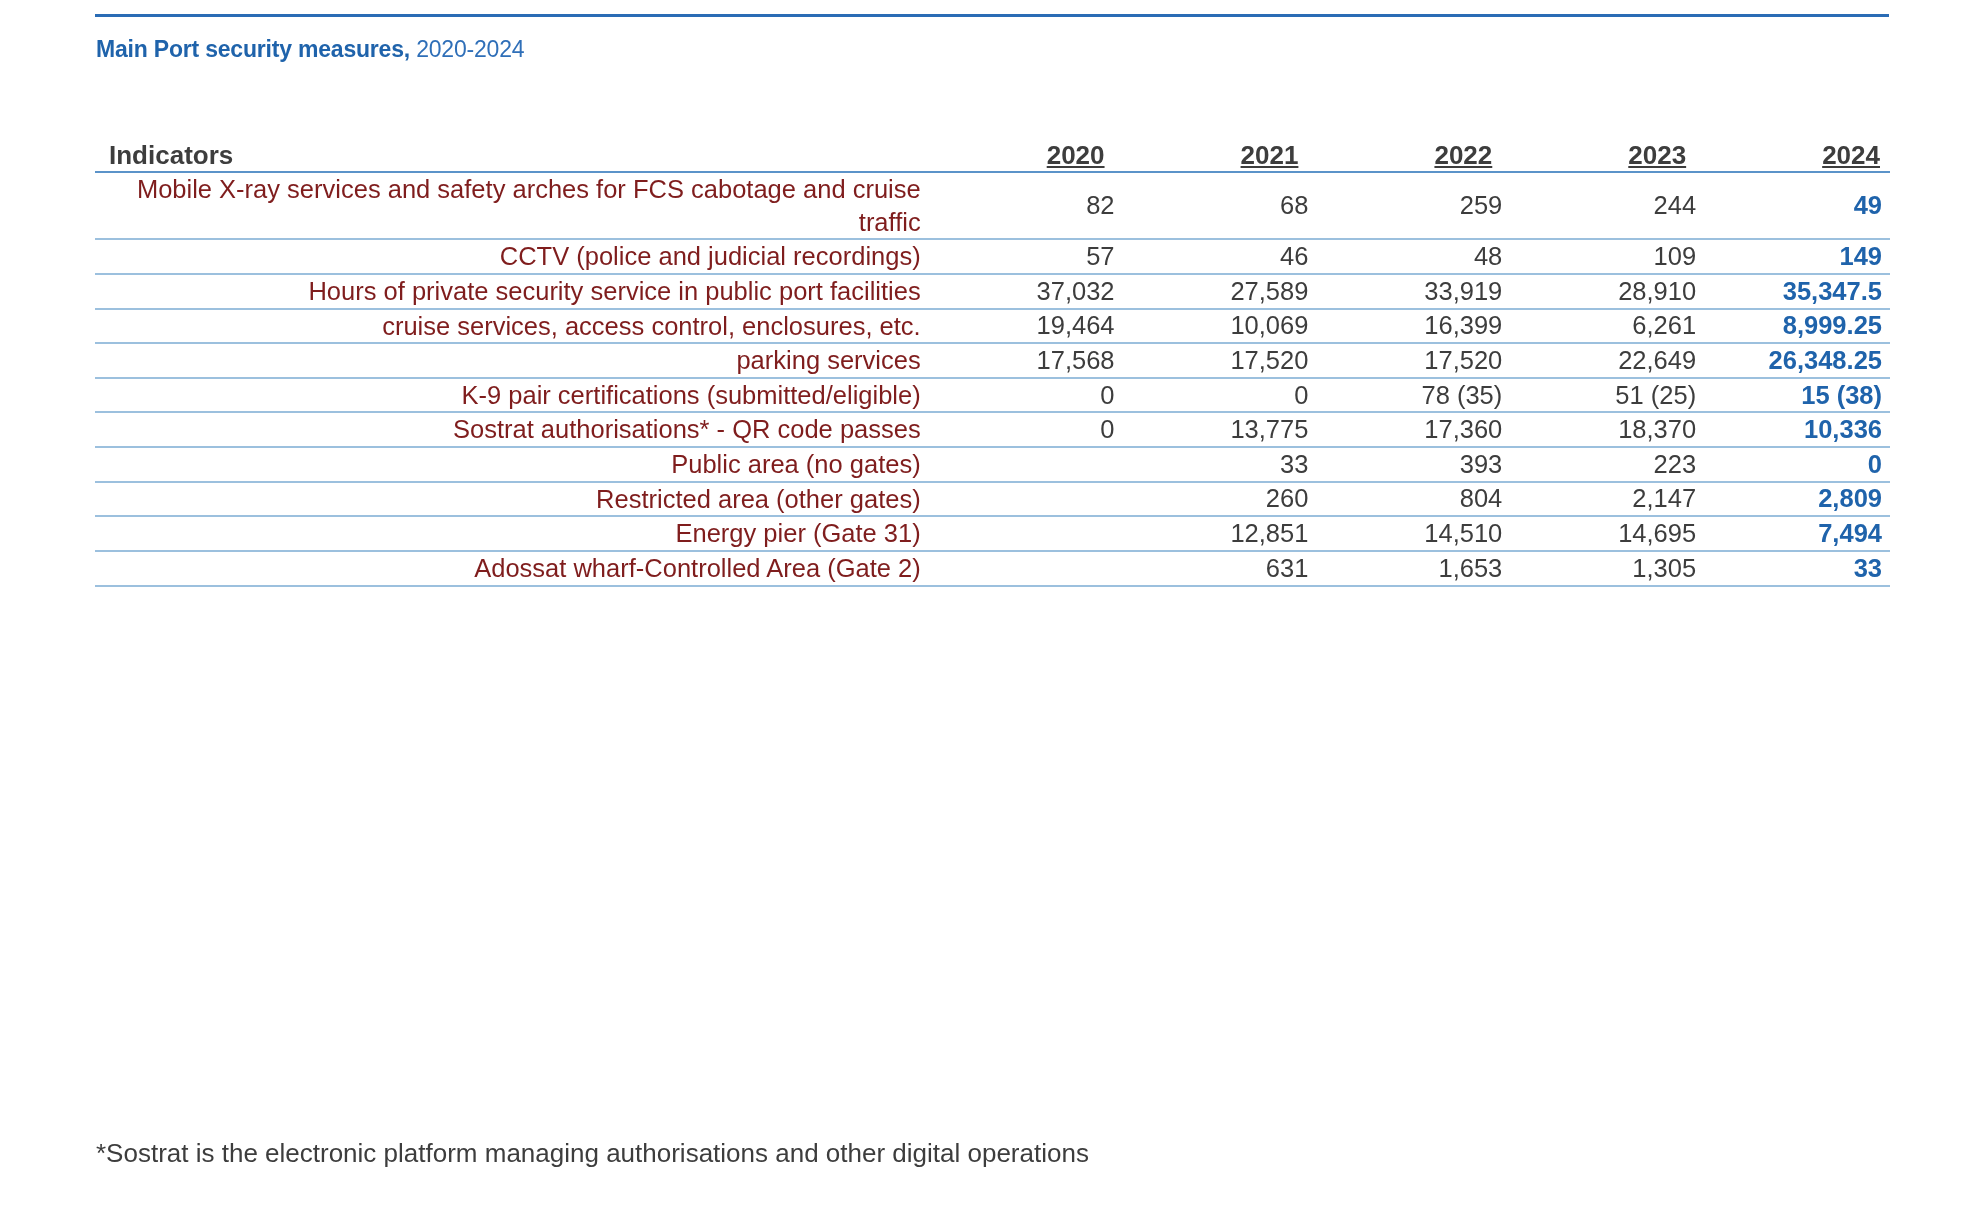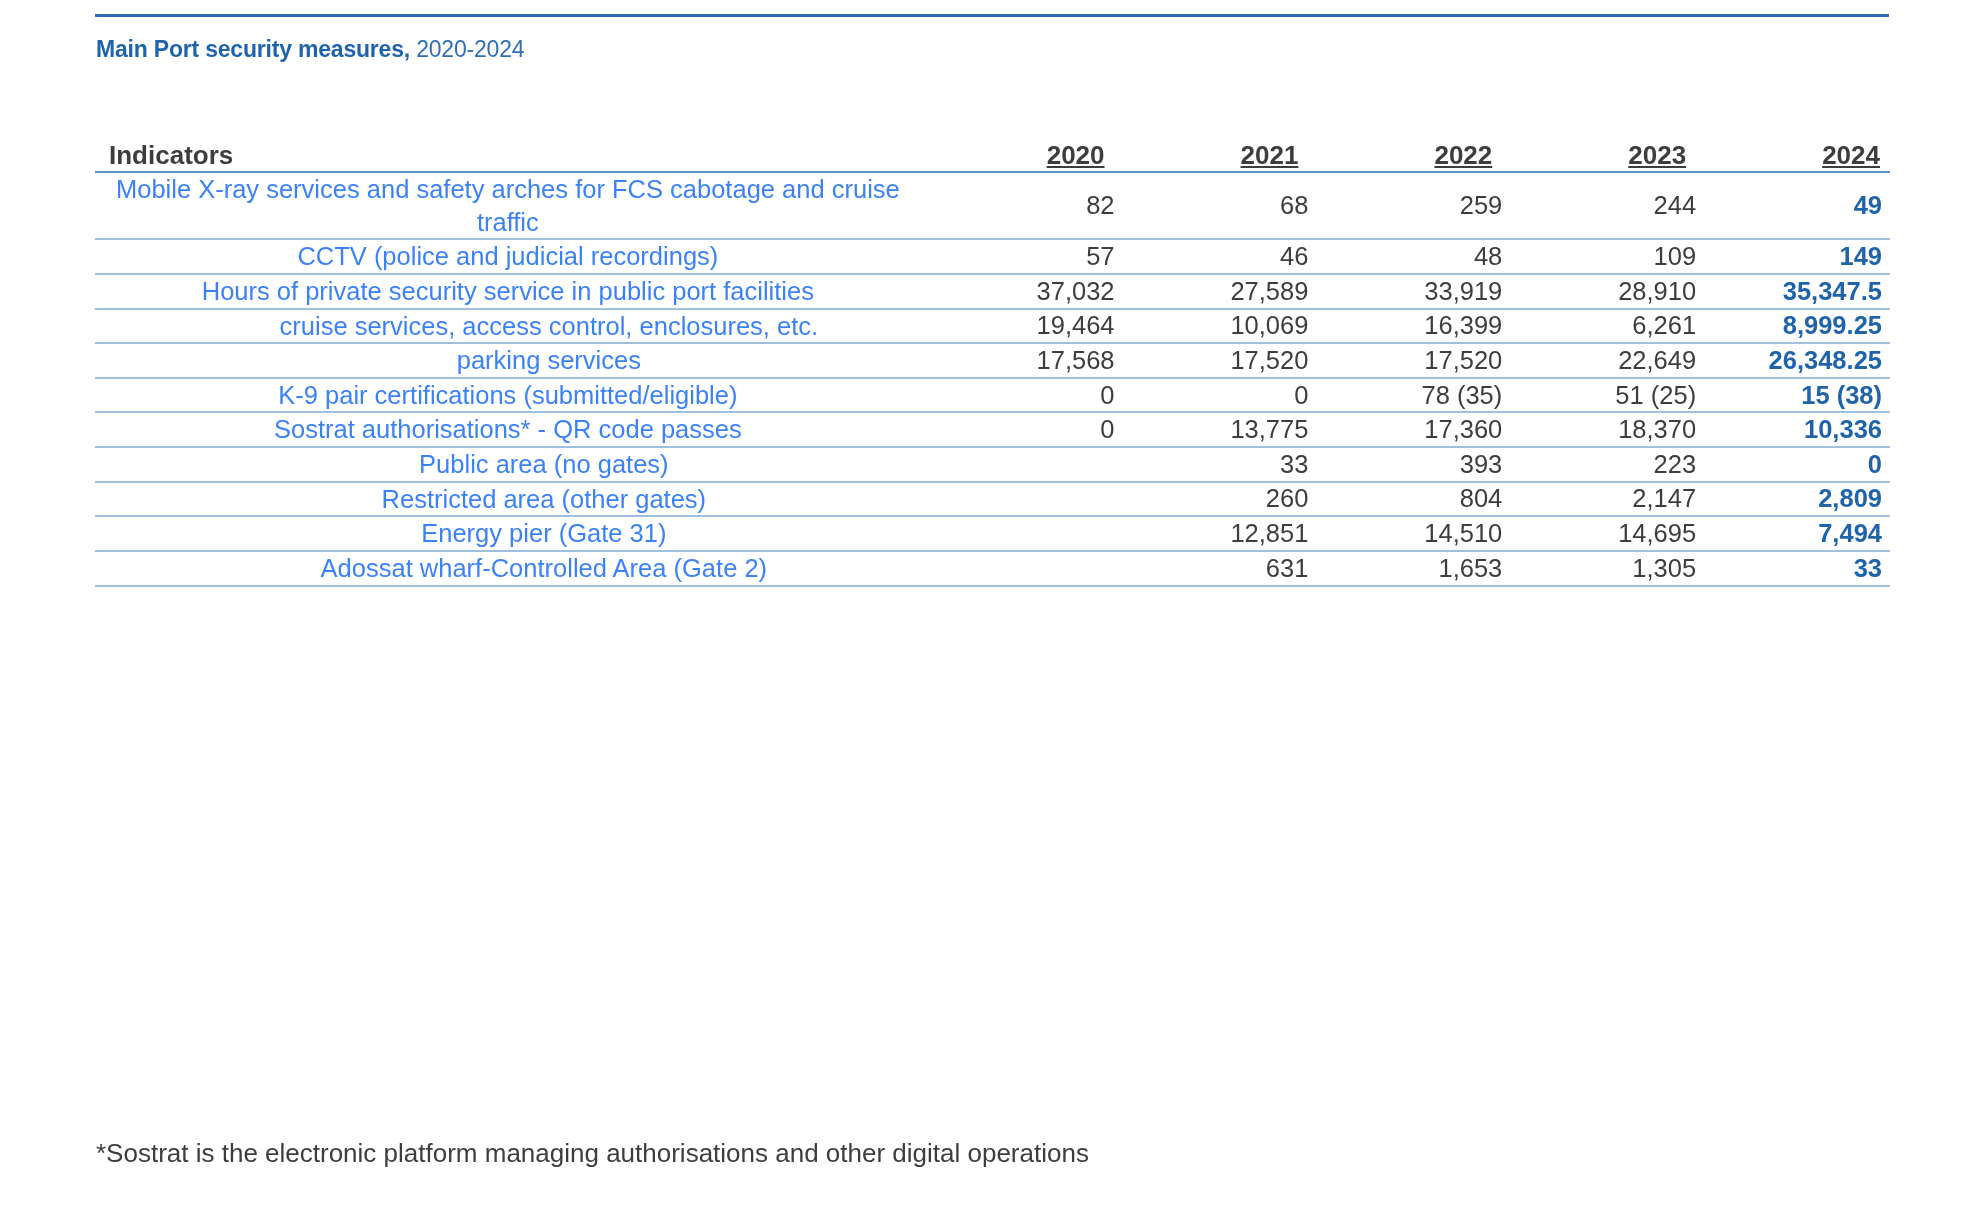--- a/index.html
+++ b/index.html
@@ -78,24 +78,24 @@
   thead tr {
     border-bottom: 2.5px solid #5b93c9;
   }
   tbody tr {
     border-bottom: 2px solid #9cc0de;
   }
   tbody tr:last-child {
     border-bottom: 2px solid #9cc0de;
   }
   td.label {
-    text-align: center;
+    text-align: right;
     padding: 14px 10px 14px 14px;
     line-height: 1.28;
-    color: #3b82f6;
+    color: #7f1d1d;
     width: 46%;
   }
   td.label.indent {
     padding-left: 82px;
   }
   td.label.indent2 {
     padding-left: 72px;
   }
   td.num {
     text-align: right;

